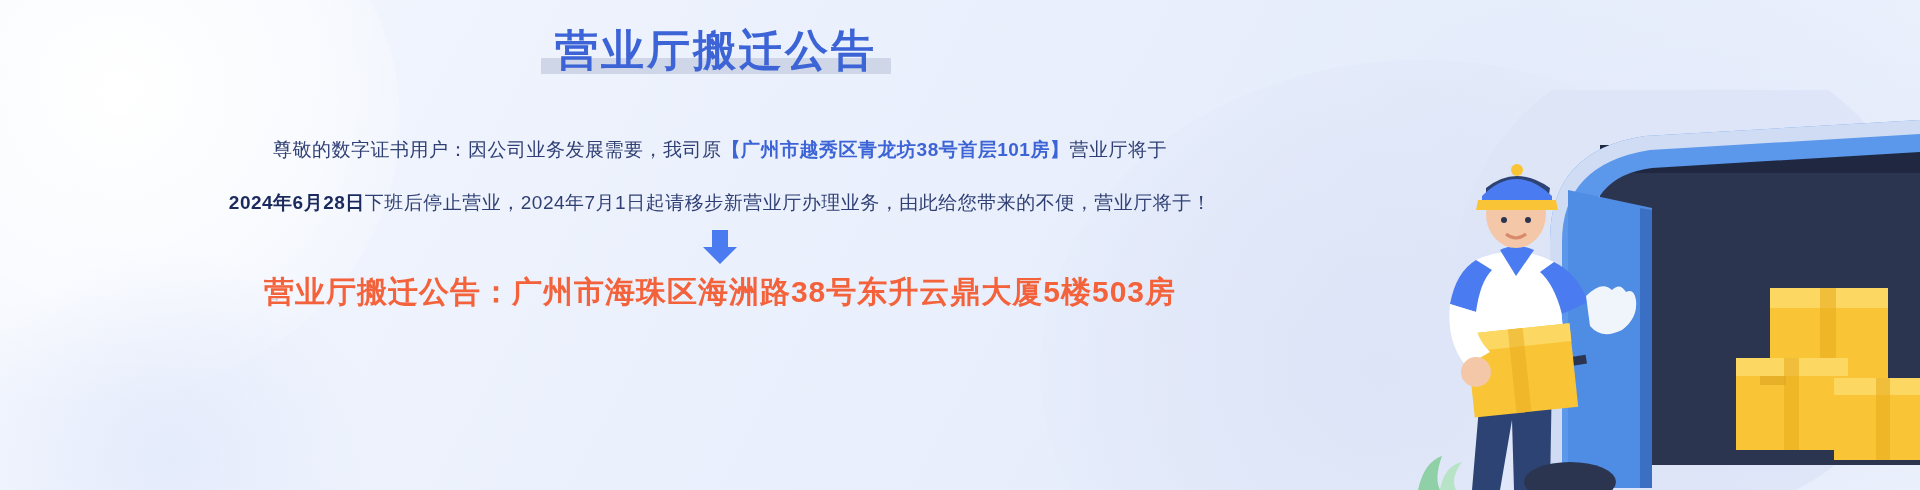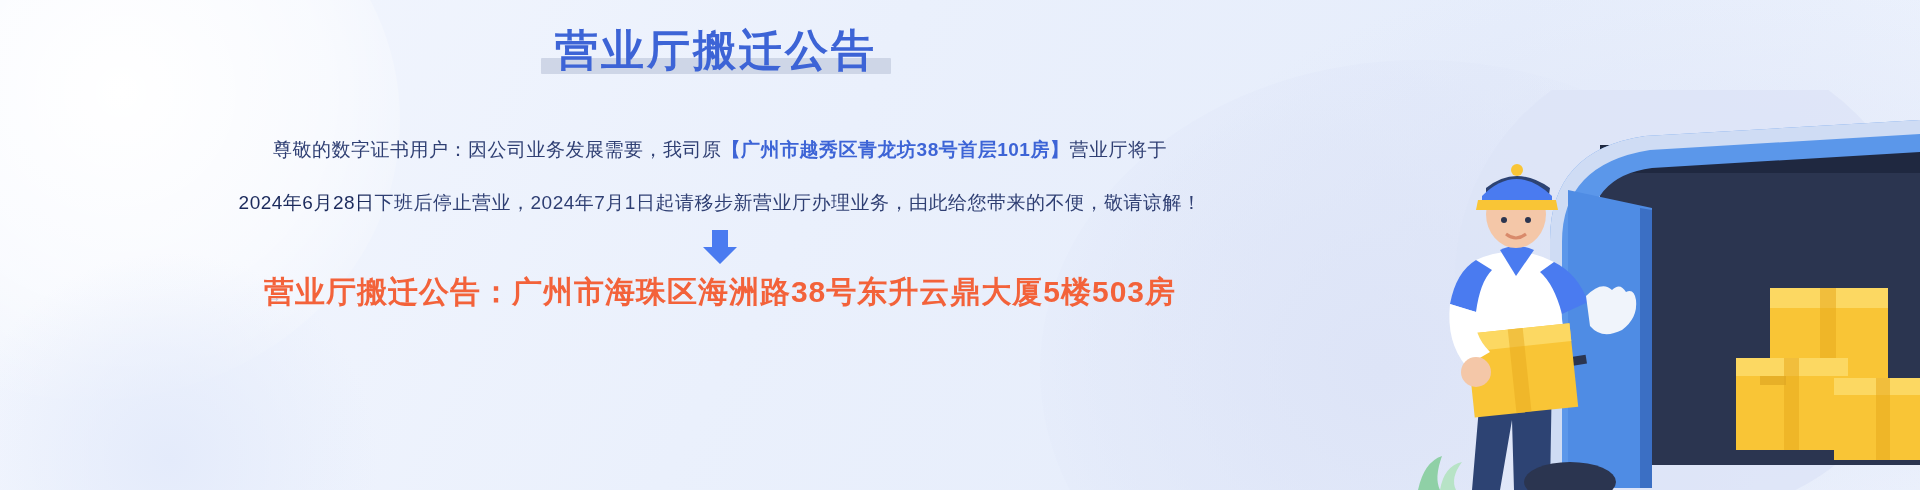--- a/index.html
+++ b/index.html
@@ -42,21 +42,21 @@
 
   
   .p{
     position:absolute;left:0;right:0;text-align:center;
     color:#2f3f73;font-size:19px;line-height:1.35;letter-spacing:.5px;
     white-space:nowrap;
   }
   .p1{top:137px;}
   .p2{top:190px;}
   .blue-strong{color:#3d64d6;font-weight:bold;}
-  .dark-strong{color:#1b2a5c;font-weight:normal;}
+  .dark-strong{color:#1b2a5c;font-weight:bold;}
 
   
   .arrow{position:absolute;left:0;right:0;top:228px;text-align:center;}
   .arrow svg{display:inline-block;}
 
   
   .addr{
     position:absolute;left:0;right:0;top:272px;text-align:center;
     color:#f3623a;font-size:30px;font-weight:bold;letter-spacing:1px;white-space:nowrap;
   }
@@ -87,21 +87,21 @@
         <span class="hl"></span>
         <span class="tx">营业厅搬迁公告</span>
       </div>
     </div>
 
     <div class="p p1">
       <span>尊敬的数字证书用户：因公司业务发展需要，我司原</span><span class="blue-strong">【广州市越秀区青龙坊38号首层101房】</span><span>营业厅将于</span>
     </div>
 
     <div class="p p2">
-      <span class="dark-strong">2024年6月28日</span><span>下班后停止营业，2024年7月1日起请移步新营业厅办理业务，由此给您带来的不便，敬请谅解！</span>
+      <span class="dark-strong">2024年6月28日</span><span>下班后停止营业，2024年7月1日起请移步新营业厅办理业务，由此给您带来的不便，营业厅将于！</span>
     </div>
 
     <div class="arrow">
       <svg width="46" height="38" viewBox="0 0 46 38">
         <path d="M15 2 h16 v17 h9 L23 36 L6 19 h9 z" fill="#4a7bf0"></path>
       </svg>
     </div>
 
     <span class="ghost-arrow">→</span>
 

